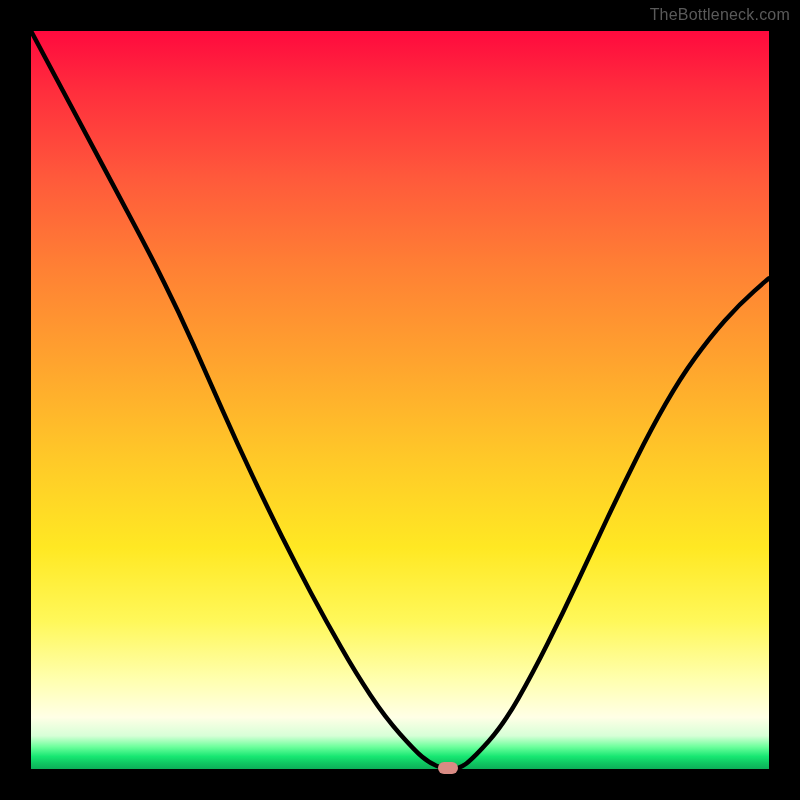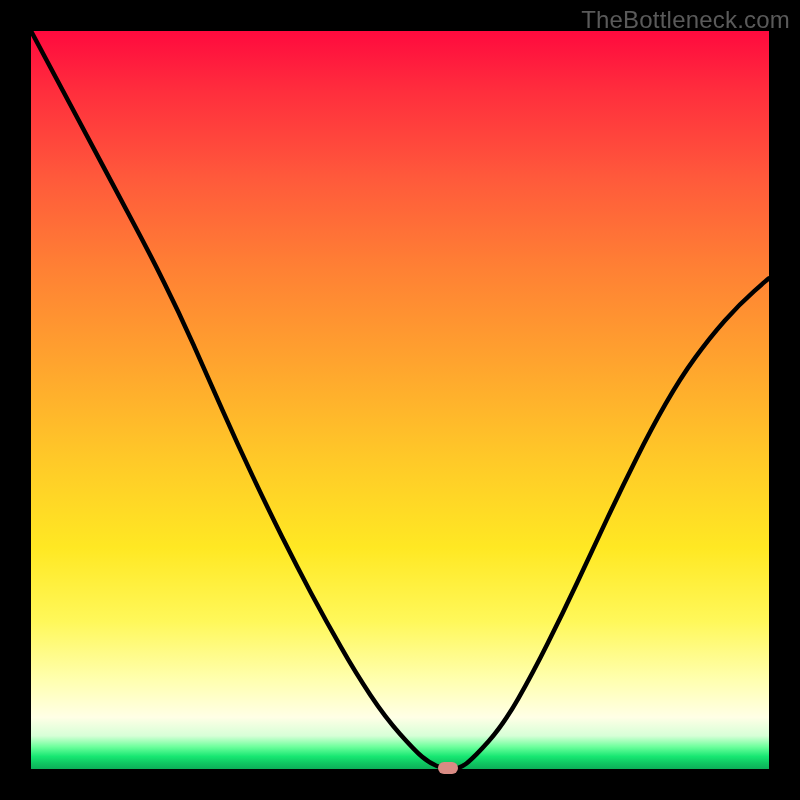--- a/index.html
+++ b/index.html
@@ -41,21 +41,21 @@
       #17e772 98.3%,
       #0fc762 99.2%,
       #0cae58 100%
     );
   }
   .credit {
     position: absolute;
     top: 6px;
     right: 10px;
     color: #5a5a5a;
-    font-size: 24px;
+    font-size: 16px;
     font-weight: 500;
     letter-spacing: 0.2px;
   }
   svg.curve {
     position: absolute;
     left: 0;
     top: 0;
     width: 738px;
     height: 738px;
     overflow: visible;

